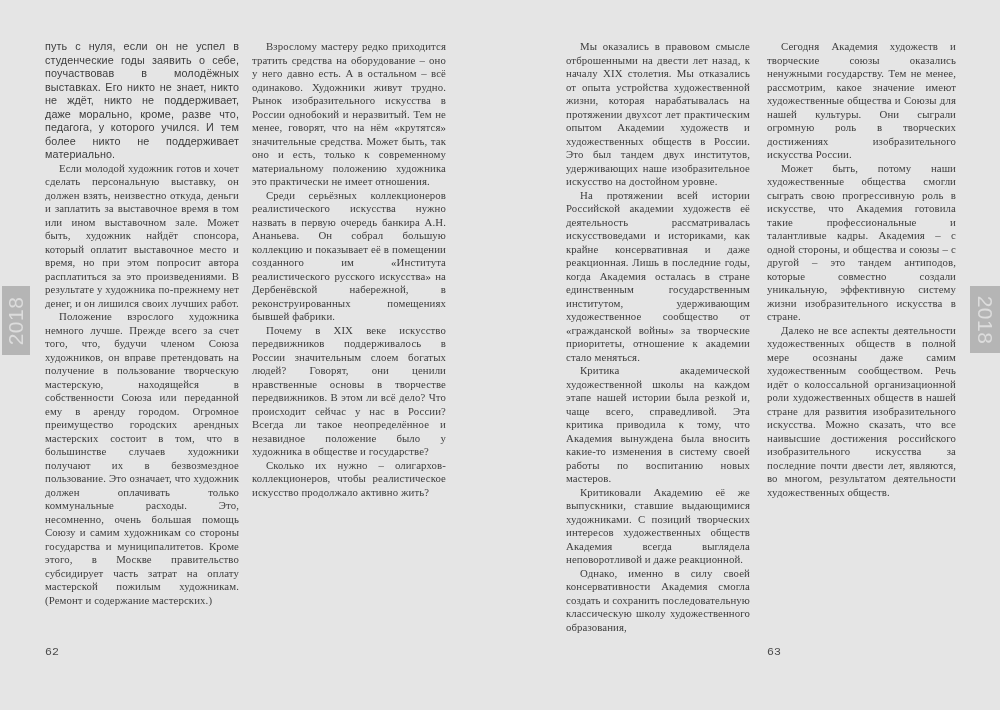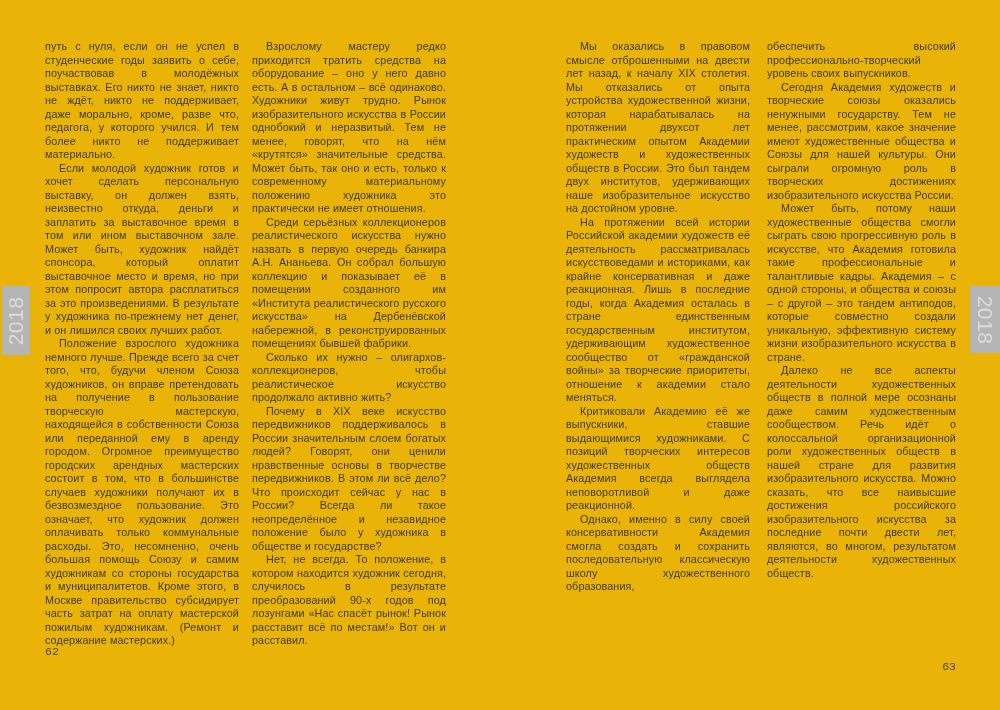--- a/index.html
+++ b/index.html
@@ -1,40 +1,40 @@
 <!DOCTYPE html>
 <html><head>
 <meta charset="utf-8">
 <style>
   html,body{margin:0;padding:0;}
   body{
     width:1000px;height:710px;overflow:hidden;
     background:#fdfdfd;
     font-family:"Liberation Sans", sans-serif;
   }
-  .spread{position:relative;width:1000px;height:710px;background:#eab308;}
+  .spread{position:relative;width:1000px;height:710px;background:#e5e5e5;}
   .col{
     position:absolute;top:40px;
     text-align:justify;
     font-size:10.8px;line-height:13.5px;
     color:#3d3d3d;
     letter-spacing:0.1px;
   }
   #col1{left:45px;width:194px;}
   #col2{left:252px;width:194px;}
   #col3{left:566px;width:184px;}
   #col4{left:767px;width:189px;}
   .p{margin:0;}
-  .p.ind{text-indent:14px;}
+  .p.ind{text-indent:14px;font-family:Liberation Serif, serif;}
   .pagenum{
     position:absolute;top:645px;
     font-size:11.5px;color:#4a4a4a;font-family:Liberation Mono, monospace;
   }
   #pagenum-left{left:45px;width:194px;text-align:left;}
-  #pagenum-right{left:767px;width:189px;text-align:right;margin-top:15px;}
+  #pagenum-right{left:767px;width:189px;text-align:left;}
   .year-tab{
     position:absolute;
     background:#b5b5b5;
     display:flex;align-items:center;justify-content:center;
     overflow:hidden;
   }
   #tab-left{left:2px;top:286px;width:28px;height:69px;}
   #tab-right{left:970px;top:286px;width:30px;height:67px;}
   .year-tab span{
     color:#dcdcdc;
@@ -52,34 +52,33 @@
 
   <div class="col" id="col1">
     <p class="p">путь с нуля, если он не успел в студенческие годы заявить о себе, поучаствовав в молодёжных выставках. Его никто не знает, никто не ждёт, никто не поддерживает, даже морально, кроме, разве что, педагога, у которого учился. И тем более никто не поддерживает материально.</p>
     <p class="p ind">Если молодой художник готов и хочет сделать персональную выставку, он должен взять, неизвестно откуда, деньги и заплатить за выставочное время в том или ином выставочном зале. Может быть, художник найдёт спонсора, который оплатит выставочное место и время, но при этом попросит автора расплатиться за это произведениями. В результате у художника по-прежнему нет денег, и он лишился своих лучших работ.</p>
     <p class="p ind">Положение взрослого художника немного лучше. Прежде всего за счет того, что, будучи членом Союза художников, он вправе претендовать на получение в пользование творческую мастерскую, находящейся в собственности Союза или переданной ему в аренду городом. Огромное преимущество городских арендных мастерских состоит в том, что в большинстве случаев художники получают их в безвозмездное пользование. Это означает, что художник должен оплачивать только коммунальные расходы. Это, несомненно, очень большая помощь Союзу и самим художникам со стороны государства и муниципалитетов. Кроме этого, в Москве правительство субсидирует часть затрат на оплату мастерской пожилым художникам. (Ремонт и содержание мастерских.)</p>
   </div>
 
   <div class="col" id="col2">
     <p class="p ind">Взрослому мастеру редко приходится тратить средства на оборудование – оно у него давно есть. А в остальном – всё одинаково. Художники живут трудно. Рынок изобразительного искусства в России однобокий и неразвитый. Тем не менее, говорят, что на нём «крутятся» значительные средства. Может быть, так оно и есть, только к современному материальному положению художника это практически не имеет отношения.</p>
     <p class="p ind">Среди серьёзных коллекционеров реалистического искусства нужно назвать в первую очередь банкира А.Н. Ананьева. Он собрал большую коллекцию и показывает её в помещении созданного им «Института реалистического русского искусства» на Дербенёвской набережной, в реконструированных помещениях бывшей фабрики.</p>
+    <p class="p ind">Почему в XIX веке искусство передвижников поддерживалось в России значительным слоем богатых людей? Говорят, они ценили нравственные основы в творчестве передвижников. В этом ли всё дело? Что происходит сейчас у нас в России? Всегда ли такое неопределённое и незавидное положение было у художника в обществе и государстве?</p>
     <p class="p ind">Сколько их нужно – олигархов-коллекционеров, чтобы реалистическое искусство продолжало активно жить?</p>
-    <p class="p ind">Почему в XIX веке искусство передвижников поддерживалось в России значительным слоем богатых людей? Говорят, они ценили нравственные основы в творчестве передвижников. В этом ли всё дело? Что происходит сейчас у нас в России? Всегда ли такое неопределённое и незавидное положение было у художника в обществе и государстве?</p>
-    <p class="p ind">Нет, не всегда. То положение, в котором находится художник сегодня, случилось в результате преобразований 90-х годов под лозунгами «Нас спасёт рынок! Рынок расставит всё по местам!» Вот он и расставил.</p>
   </div>
 
   <div class="col" id="col3">
     <p class="p ind">Мы оказались в правовом смысле отброшенными на двести лет назад, к началу XIX столетия. Мы отказались от опыта устройства художественной жизни, которая нарабатывалась на протяжении двухсот лет практическим опытом Академии художеств и художественных обществ в России. Это был тандем двух институтов, удерживающих наше изобразительное искусство на достойном уровне.</p>
     <p class="p ind">На протяжении всей истории Российской академии художеств её деятельность рассматривалась искусствоведами и историками, как крайне консервативная и даже реакционная. Лишь в последние годы, когда Академия осталась в стране единственным государственным институтом, удерживающим художественное сообщество от «гражданской войны» за творческие приоритеты, отношение к академии стало меняться.</p>
+    <p class="p ind">Критика академической художественной школы на каждом этапе нашей истории была резкой и, чаще всего, справедливой. Эта критика приводила к тому, что Академия вынуждена была вносить какие-то изменения в систему своей работы по воспитанию новых мастеров.</p>
     <p class="p ind">Критиковали Академию её же выпускники, ставшие выдающимися художниками. С позиций творческих интересов художественных обществ Академия всегда выглядела неповоротливой и даже реакционной.</p>
     <p class="p ind">Однако, именно в силу своей консервативности Академия смогла создать и сохранить последовательную классическую школу художественного образования,</p>
   </div>
 
   <div class="col" id="col4">
-    <p class="p">обеспечить высокий профессионально-творческий уровень своих выпускников.</p>
     <p class="p ind">Сегодня Академия художеств и творческие союзы оказались ненужными государству. Тем не менее, рассмотрим, какое значение имеют художественные общества и Союзы для нашей культуры. Они сыграли огромную роль в творческих достижениях изобразительного искусства России.</p>
     <p class="p ind">Может быть, потому наши художественные общества смогли сыграть свою прогрессивную роль в искусстве, что Академия готовила такие профессиональные и талантливые кадры. Академия – с одной стороны, и общества и союзы – с другой – это тандем антиподов, которые совместно создали уникальную, эффективную систему жизни изобразительного искусства в стране.</p>
     <p class="p ind">Далеко не все аспекты деятельности художественных обществ в полной мере осознаны даже самим художественным сообществом. Речь идёт о колоссальной организационной роли художественных обществ в нашей стране для развития изобразительного искусства. Можно сказать, что все наивысшие достижения российского изобразительного искусства за последние почти двести лет, являются, во многом, результатом деятельности художественных обществ.</p>
   </div>
 
   <div class="pagenum" id="pagenum-left">62</div>
   <div class="pagenum" id="pagenum-right">63</div>
 
   <div class="year-tab" id="tab-left">
     <span>2018</span>

